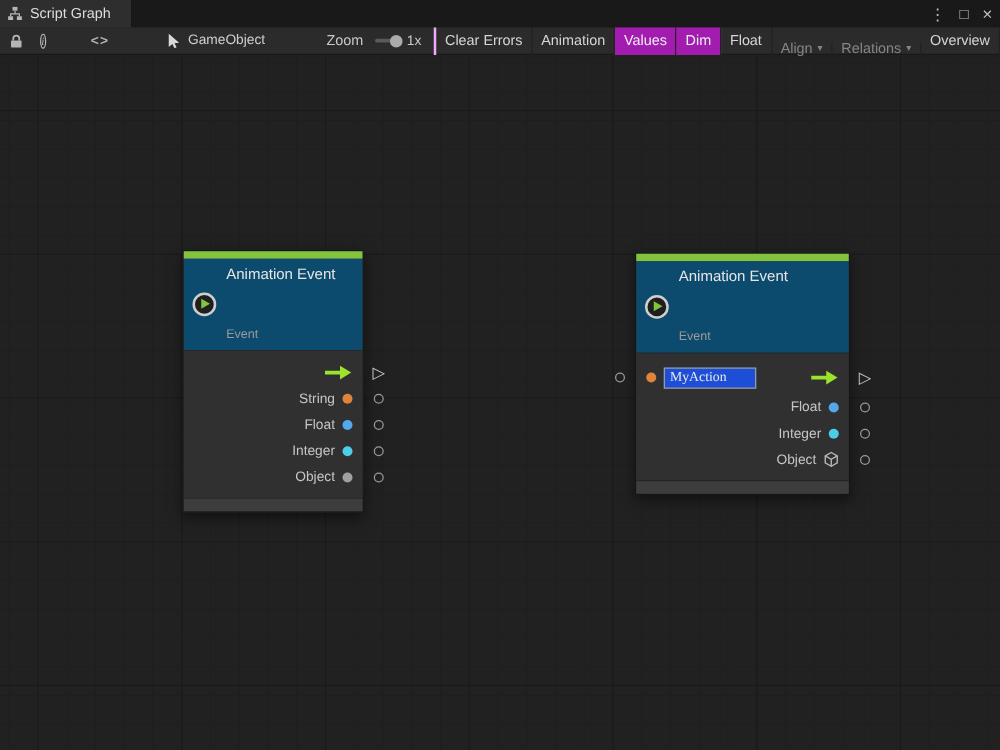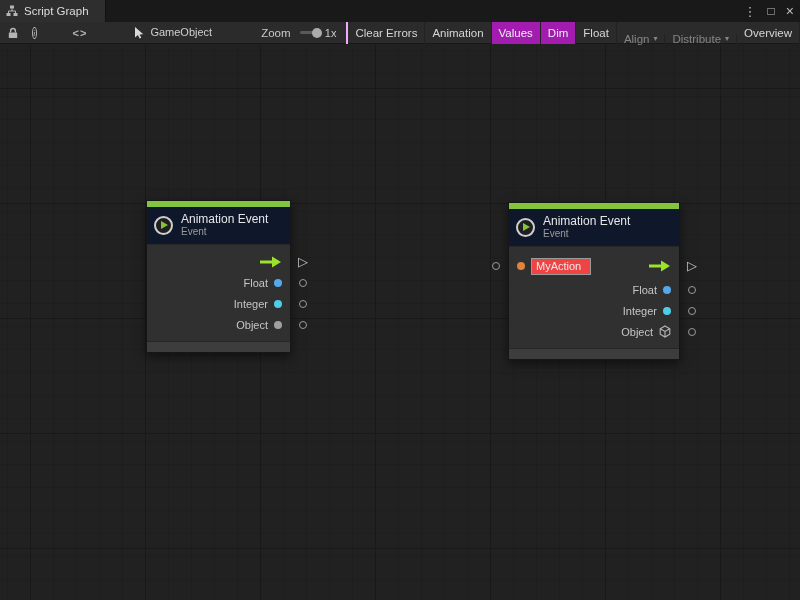--- a/index.html
+++ b/index.html
@@ -72,34 +72,34 @@
   }
 
   
   .node {
     position:absolute; background:#303030; border:1px solid #161616;
     box-shadow:0 4px 10px rgba(0,0,0,0.5); font-size:11px;
   }
   .accent { height:6px; }
   .n-header {
     display:flex; align-items:center; gap:8px; padding:5px 9px 6px 7px;
-    background:#0f172a; border-bottom:1px solid #272727;
+    background:#0c4a6e; border-bottom:1px solid #272727;
   }
   .play {
     flex:0 0 auto; width:19px; height:19px; border-radius:50%;
     background:#1f1f1f; border:2px solid #cfcfcf;
     display:flex; align-items:center; justify-content:center;
   }
   .play-tri {
     width:0; height:0; margin-left:2px;
     border-left:7px solid #84c33d;
     border-top:4.5px solid transparent; border-bottom:4.5px solid transparent;
   }
   .n-title { font-size:12px; color:#e6e6e6; line-height:14px; }
-  .n-sub   { font-size:10px; color:#9b9b9b; line-height:12px; }
+  .n-sub   { font-size:10px; color:#9b9b9b; line-height:12px;margin-top:36px; }
   .n-body  { background:#303030; padding:6px 0; }
   .row {
     position:relative; display:flex; align-items:center;
     justify-content:flex-end; gap:6px; height:21px; padding-right:8px;
   }
   .row.trigger { height:21px; }
   .row.input-row { justify-content:flex-start; height:26px; padding-left:8px; }
   .lbl { color:#c6c6c6; }
   .dot { width:8px; height:8px; border-radius:50%; background:#888; }
   .port {
@@ -107,23 +107,23 @@
     width:8px; height:8px; border:1.5px solid #9a9a9a; border-radius:50%;
     background:transparent;
   }
   .port.in { left:-17px; right:auto; }
   .tri-out {
     position:absolute; right:-18px; top:50%; transform:translateY(-52%);
     color:#c9c9c9; font-size:13px; line-height:1;
   }
   .n-footer { height:11px; background:#3d3d3d; border-top:1px solid #262626; }
   .action-input {
-    width:60px; height:17px; background:#ef4444; border:1px solid #9a9a9a;
+    width:74px; height:17px; background:#1d4ed8; border:1px solid #9a9a9a;
     color:#e9e9e9; font-size:11px; padding:0 4px;
-    font-family:Liberation Sans, sans-serif;
+    font-family:Liberation Serif, serif;
   }
   .arrow-wrap { display:inline-flex; align-items:center; }
   .input-row .arrow-wrap { margin-left:auto; }
 </style>
 </head>
 <body>
 
 <div class="tabbar">
   <div class="tab">
     <span class="tb-icon">
@@ -172,21 +172,21 @@
     <span class="tb-btn">Clear Errors</span>
     <span class="tb-btn">Animation</span>
     <span class="tb-btn active">Values</span>
     <span class="tb-btn active">Dim</span>
     <span class="tb-btn">Float</span>
     <span class="tb-btn disabled">
       <span>Align</span>
       <span class="chev">▾</span>
     </span>
     <span class="tb-btn disabled">
-      <span>Distribute</span>
+      <span>Relations</span>
       <span class="chev">▾</span>
     </span>
     <span class="tb-btn">Overview</span>
   </div>
 </div>
 
 <div class="canvas">
 
   <div class="node" style="left:146px; top:155px; width:145px;">
     <div class="accent" style="background-color: rgb(132, 195, 61);"></div>
@@ -201,20 +201,25 @@
     </div>
     <div class="n-body">
       <div class="row trigger">
         <span class="arrow-wrap">
           <svg width="23" height="12" viewBox="0 0 23 12">
             <path d="M1 6 H14" stroke="#9be32d" stroke-width="3"></path>
             <path d="M13 0.5 L22 6 L13 11.5 Z" fill="#9be32d"></path>
           </svg>
         </span>
         <span class="tri-out">▷</span>
+      </div>
+      <div class="row">
+        <span class="lbl">String</span>
+        <span class="dot" style="background-color: rgb(224, 132, 60);"></span>
+        <span class="port"></span>
       </div>
       <div class="row">
         <span class="lbl">Float</span>
         <span class="dot" style="background-color: rgb(84, 169, 236);"></span>
         <span class="port"></span>
       </div>
       <div class="row">
         <span class="lbl">Integer</span>
         <span class="dot" style="background-color: rgb(78, 205, 230);"></span>
         <span class="port"></span>

